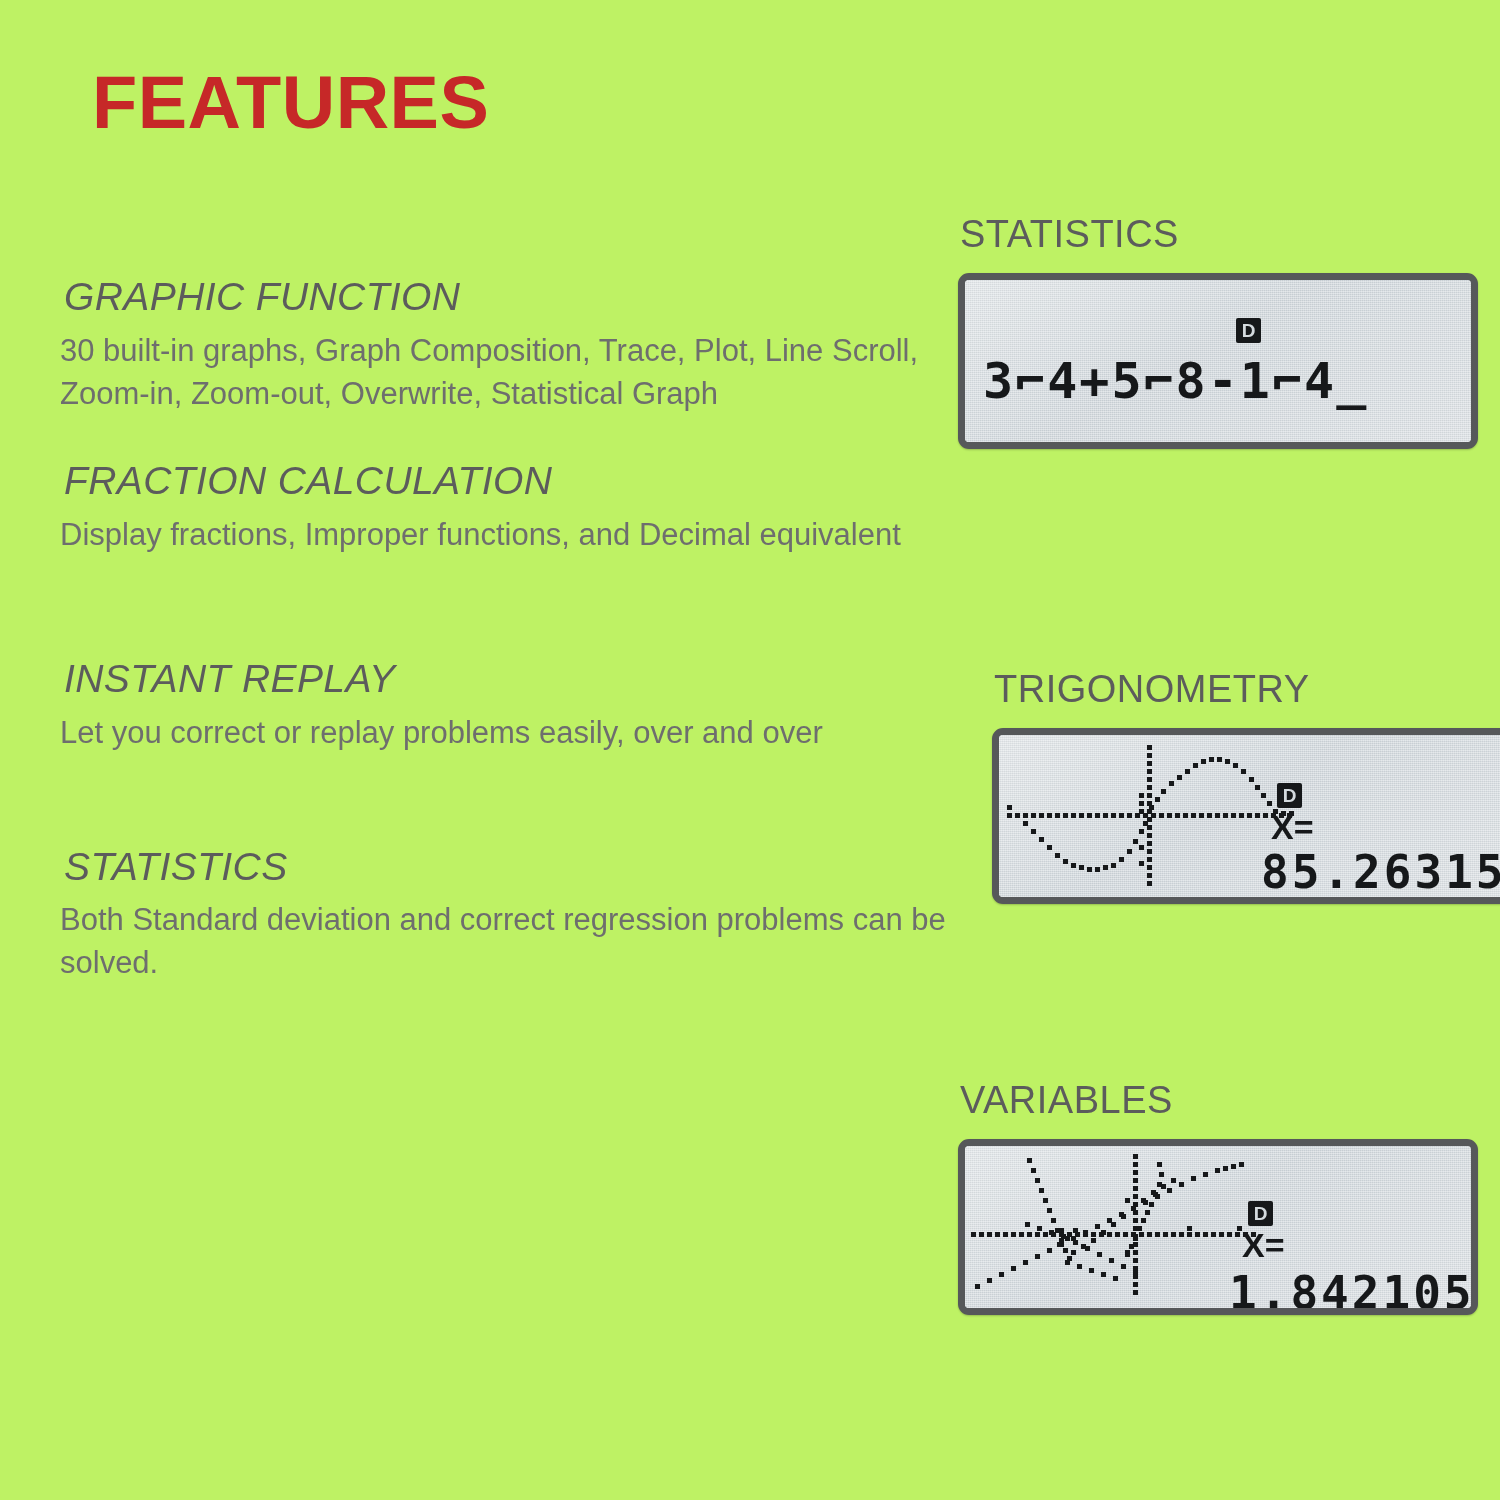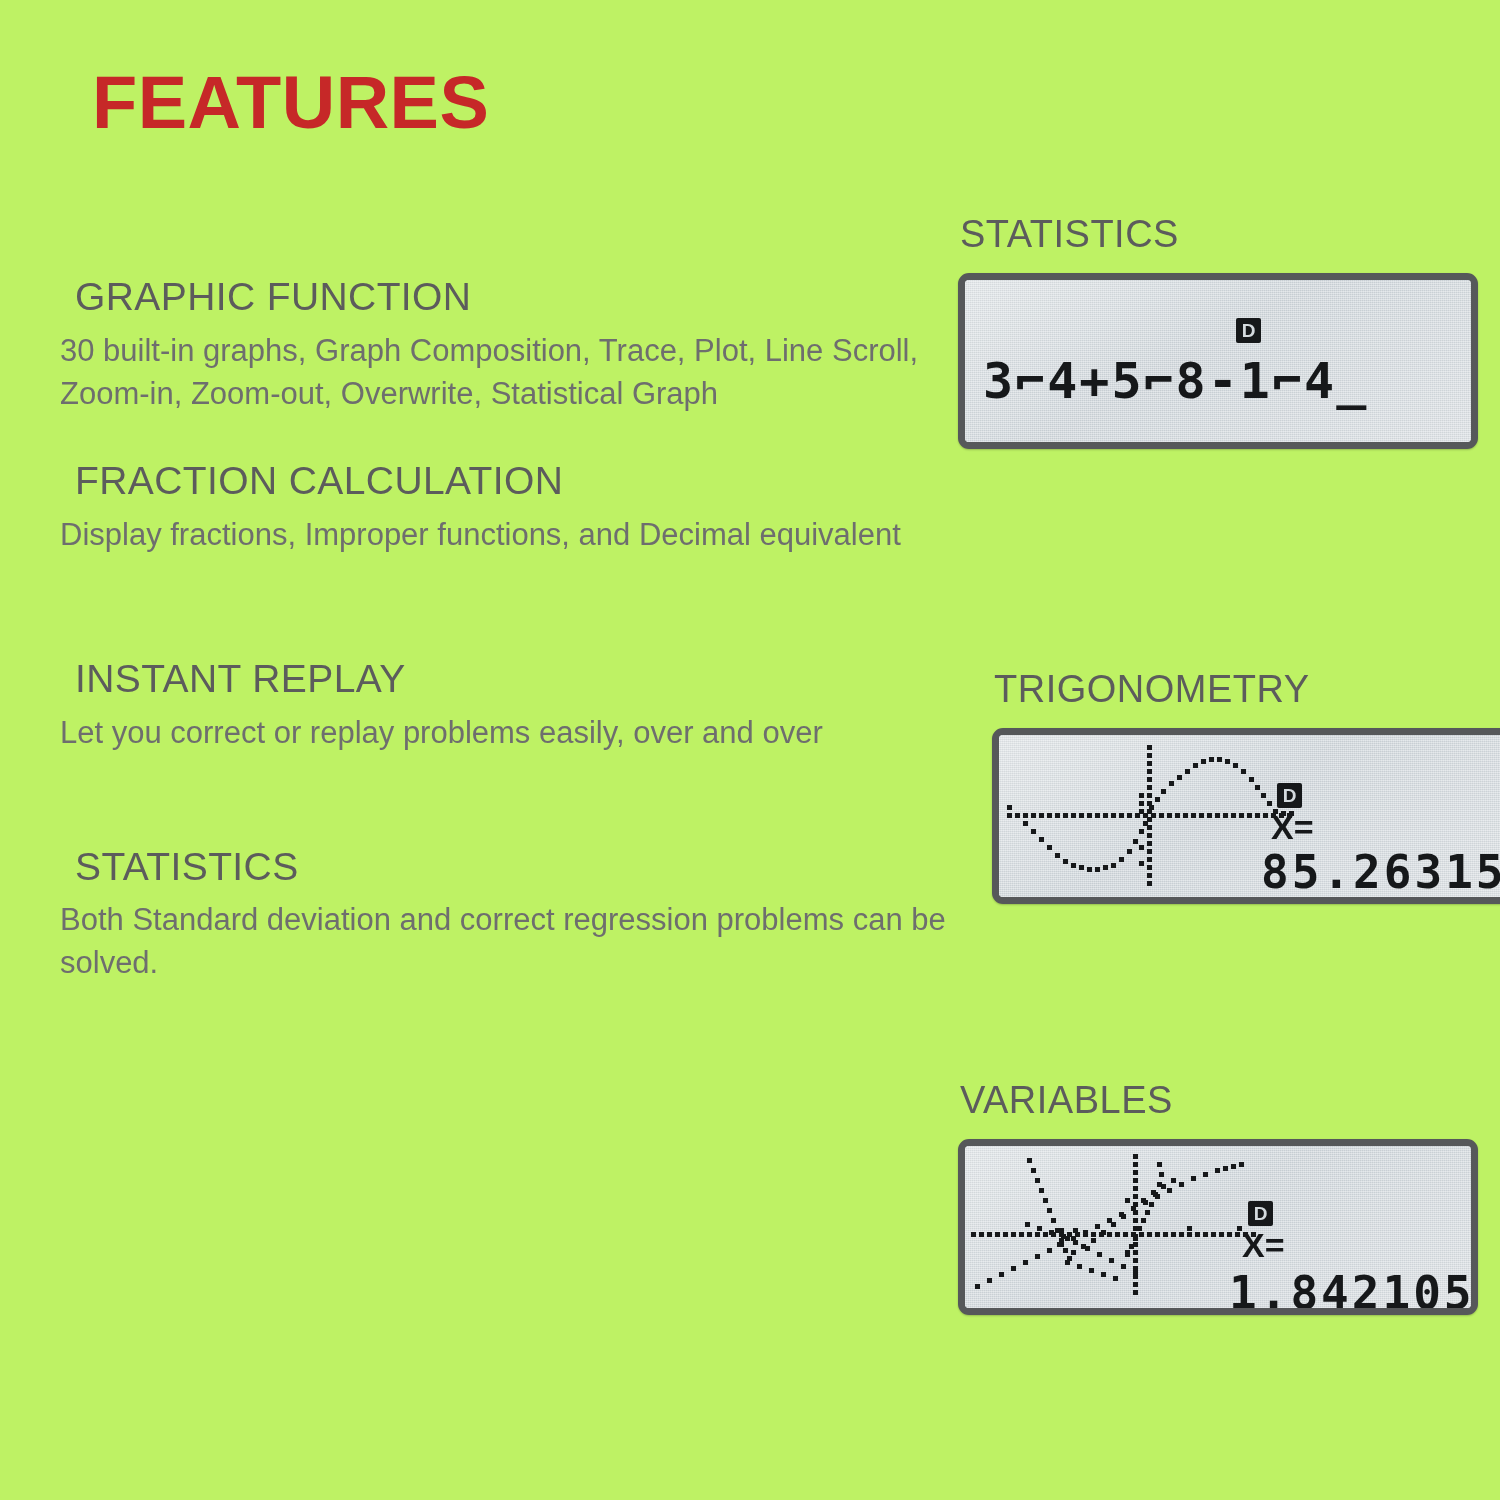--- a/index.html
+++ b/index.html
@@ -45,22 +45,23 @@
   }
   .feature {
     margin-bottom: 36px;
   }
   .feature-heading {
     font-size: 39px;
     line-height: 1.15;
     font-weight: 400;
     color: #5c5c5c;
     letter-spacing: 0.4px;
-    margin: 0 0 10px 15px;
+    margin: 0 0 10px 4px;
     white-space: nowrap;
+    font-style: italic;
   }
   .feature-body {
     font-size: 31px;
     line-height: 1.38;
     color: #6e6e6e;
     font-weight: 400;
     margin: 0;
     max-width: 890px;
   }
 

